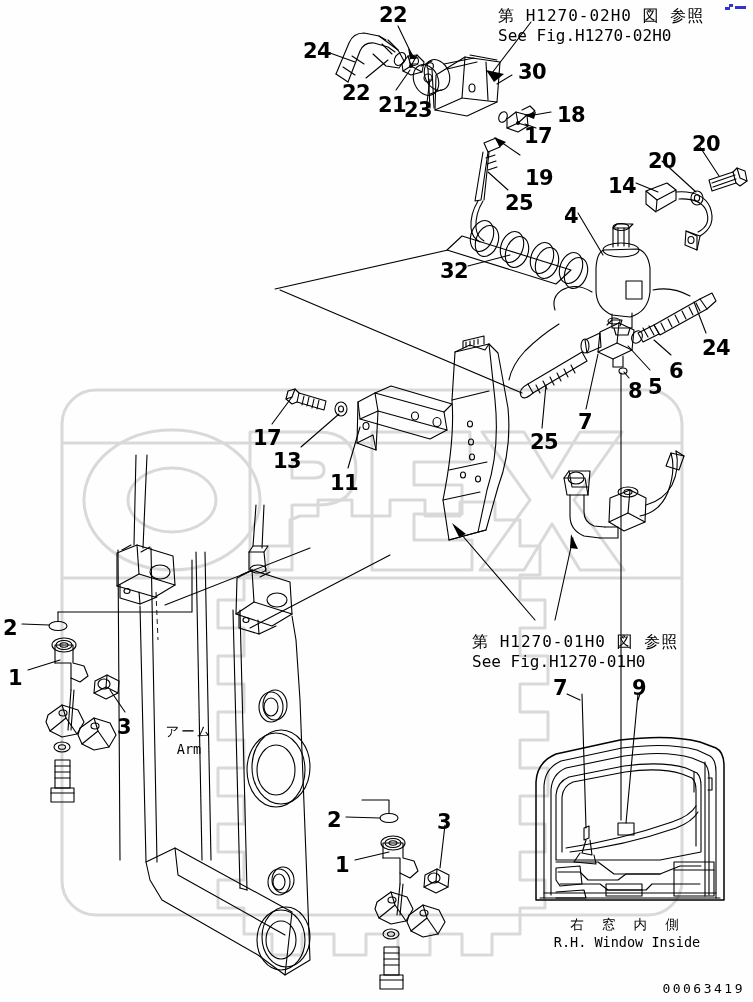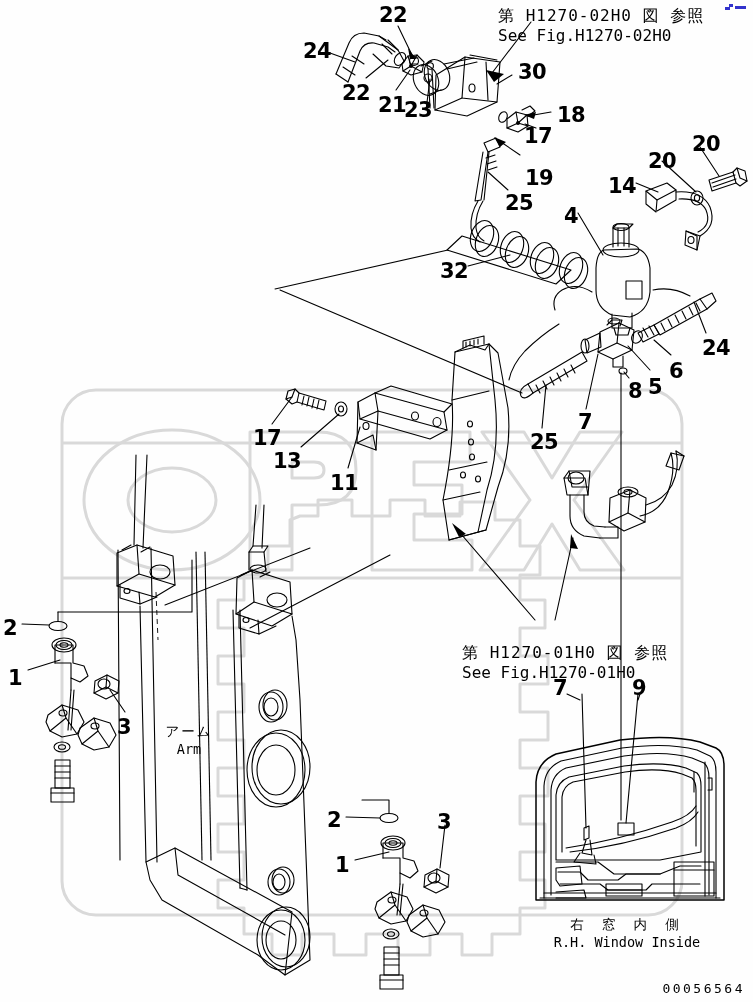--- a/index.html
+++ b/index.html
@@ -579,27 +579,27 @@
       <div class="callout" style="left: 8px; top: 668px;">1</div>
       <div class="callout" style="left: 117px; top: 717px;">3</div>
       <div class="callout" style="left: 553px; top: 678px;">7</div>
       <div class="callout" style="left: 632px; top: 678px;">9</div>
       <div class="callout" style="left: 327px; top: 810px;">2</div>
       <div class="callout" style="left: 437px; top: 812px;">3</div>
       <div class="callout" style="left: 335px; top: 855px;">1</div>
     </div>
   <div id="note-layer">
       <div class="note" style="left: 498px; top: 6px;"><div class="jp">第 H1270-02H0 図 参照</div><div>See Fig.H1270-02H0</div></div>
-      <div class="note" style="left: 462px; top: 632px; margin-top: 11px;"><div class="jp">第 H1270-01H0 図 参照</div><div>See Fig.H1270-01H0</div></div>
+      <div class="note" style="left: 472px; top: 632px;"><div class="jp">第 H1270-01H0 図 参照</div><div>See Fig.H1270-01H0</div></div>
     </div>
 
   <div class="caption" id="arm-caption" style="left: 144px; top: 723px; width: 90px;"><div style="letter-spacing: 2px;">アーム</div><div>Arm</div></div>
   <div class="caption" id="cab-caption" style="left: 517px; top: 916px; width: 220px;"><div class="jp">右 窓 内 側</div><div>R.H. Window Inside</div></div>
 
-  <div id="docnum">00056564</div>
+  <div id="docnum">00063419</div>
 
   <svg id="cornermark" viewBox="0 0 22 8" xmlns="http://www.w3.org/2000/svg">
     <rect x="0" y="3" width="5" height="3" fill="#3333cc"></rect>
     <rect x="4" y="0" width="4" height="3" fill="#3333cc"></rect>
     <rect x="10" y="2" width="11" height="3" fill="#3333cc"></rect>
   </svg>
 
 </div>
 
 </body></html>

